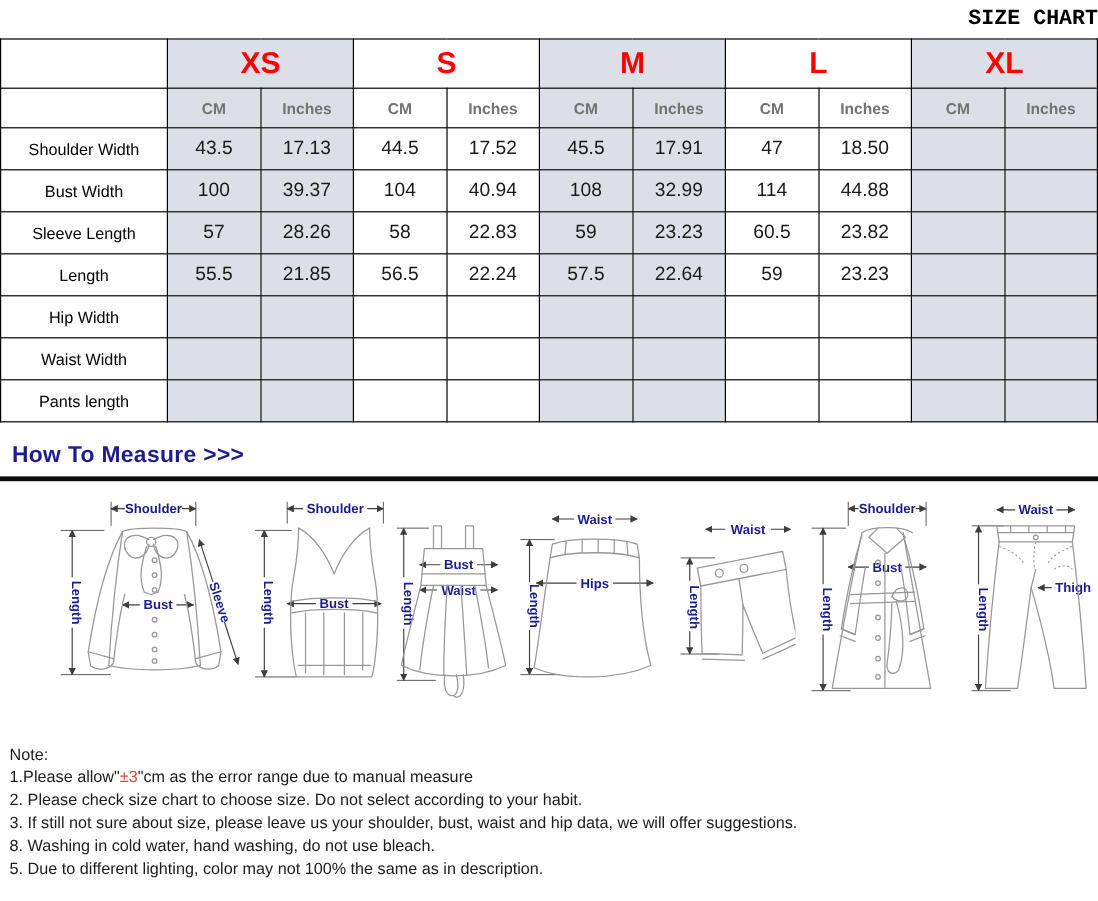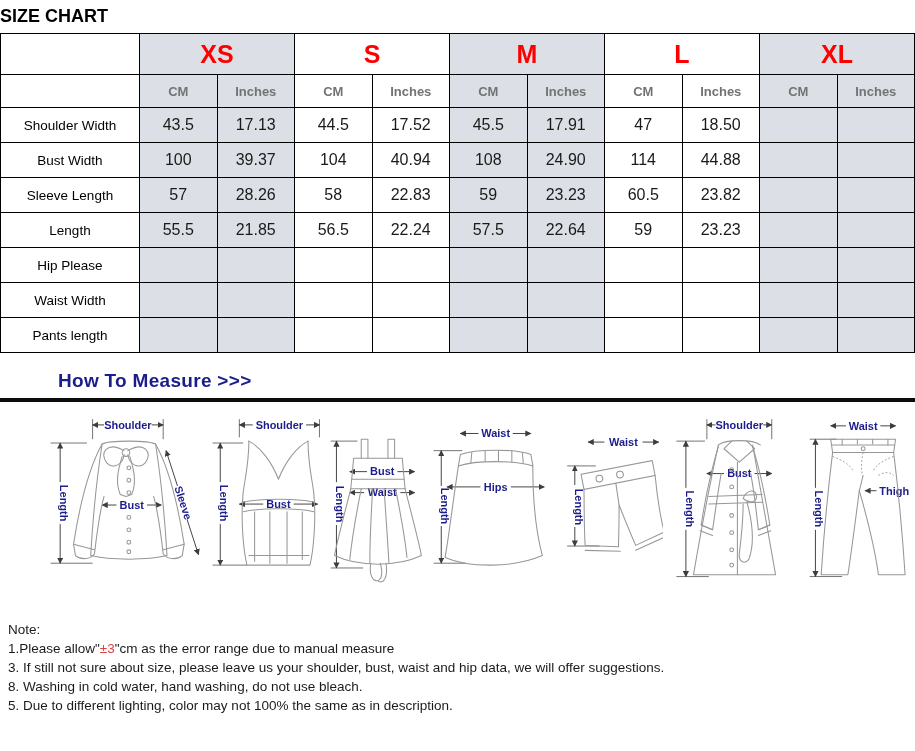--- a/index.html
+++ b/index.html
@@ -1,26 +1,26 @@
 <!DOCTYPE html>
 <html><head>
 <meta charset="utf-8">
 <style>
   html,body{margin:0;padding:0;}
   body{width:915px;height:751px;background:#fff;font-family:"Liberation Sans",sans-serif;overflow:hidden;}
-  .title{ text-align:left;font-weight:bold;font-size:18px;color:#000;padding:6px 0 6px;}
+  .title{ text-align:right;font-weight:bold;font-size:18px;color:#000;padding:6px 0 6px;font-family:Liberation Mono, monospace;}
   table.size{border-collapse:collapse;width:915px;table-layout:fixed;border-radius:31px;}
   table.size th,table.size td{border:1px solid #000;text-align:center;vertical-align:middle;padding:0;overflow:hidden;}
   tr.size-row th{height:40px;font-size:25px;font-weight:bold;color:#fe0000;}
   tr.unit-row th{height:32px;font-size:13px;font-weight:bold;color:#737373;}
   tr.data-row td{height:34px;}
   td.rowlabel{font-size:13.5px;color:#000;font-weight:400;}
   td.val{font-size:16px;color:#1a1a1a;}
   .g{background:#dcdfe5;}
-  .measure-head{color:#1c1c8c;font-weight:bold;font-size:19px;padding:17px 0 6px 10px;letter-spacing:.3px;margin-left:48px;}
+  .measure-head{color:#1c1c8c;font-weight:bold;font-size:19px;padding:17px 0 6px 10px;letter-spacing:.3px;}
   .rule{height:4px;background:#0b0b0b;}
   .diagrams{display:flex;justify-content:space-between;align-items:flex-start;padding:6px 4px 0 4px;height:200px;margin-left:39px;}
   .diagrams svg{display:block;}
   text.lbl{font-family:"Liberation Sans",sans-serif;font-weight:bold;font-size:11.5px;fill:#1c1c8c;}
   .m{stroke:#3d3d3d;stroke-width:1;fill:none;}
   .t{stroke:#4a4a4a;stroke-width:.8;fill:none;}
   .o{stroke:#979797;stroke-width:1.1;fill:none;stroke-linejoin:round;stroke-linecap:round;}
   .od{stroke:#979797;stroke-width:.9;fill:none;stroke-dasharray:2 2;}
   .notes{padding:12px 20px 0 8px;font-size:13.5px;color:#1b1b1b;line-height:19px;}
   .notes .red{color:#e04040;}
@@ -70,21 +70,21 @@
     <td class="val g"></td>
     <td class="val g"></td>
   </tr>
   <tr class="data-row">
     <td class="rowlabel">Bust Width</td>
     <td class="val g">100</td>
     <td class="val g">39.37</td>
     <td class="val">104</td>
     <td class="val">40.94</td>
     <td class="val g">108</td>
-    <td class="val g">24.90</td>
+    <td class="val g">32.99</td>
     <td class="val">114</td>
     <td class="val">44.88</td>
     <td class="val g"></td>
     <td class="val g"></td>
   </tr>
   <tr class="data-row">
     <td class="rowlabel">Sleeve Length</td>
     <td class="val g">57</td>
     <td class="val g">28.26</td>
     <td class="val">58</td>
@@ -103,21 +103,21 @@
     <td class="val">56.5</td>
     <td class="val">22.24</td>
     <td class="val g">57.5</td>
     <td class="val g">22.64</td>
     <td class="val">59</td>
     <td class="val">23.23</td>
     <td class="val g"></td>
     <td class="val g"></td>
   </tr>
   <tr class="data-row">
-    <td class="rowlabel">Hip Please</td>
+    <td class="rowlabel">Hip Width</td>
     <td class="val g"></td>
     <td class="val g"></td>
     <td class="val"></td>
     <td class="val"></td>
     <td class="val g"></td>
     <td class="val g"></td>
     <td class="val"></td>
     <td class="val"></td>
     <td class="val g"></td>
     <td class="val g"></td>
@@ -330,16 +330,17 @@
     <path class="o" d="M30,42 C24,90 20,140 18,170 L46,170 C50,145 54,112 58,82"></path>
     <path class="o" d="M94,42 C100,90 104,140 106,170 L78,170 C74,140 66,110 58,82"></path>
     <path class="o" d="M62,66 L58,82"></path>
   </svg>
 
 </div>
 
 <div class="notes">
   <div>Note:</div>
   <div><span>1.Please allow"</span><span class="red">±3</span><span>"cm as the error range due to manual measure</span></div>
+  <div>2. Please check size chart to choose size. Do not select according to your habit.</div>
   <div>3. If still not sure about size, please leave us your shoulder, bust, waist and hip data, we will offer suggestions.</div>
   <div>8. Washing in cold water, hand washing, do not use bleach.</div>
   <div>5. Due to different lighting, color may not 100% the same as in description.</div>
 </div>
 
 </body></html>

